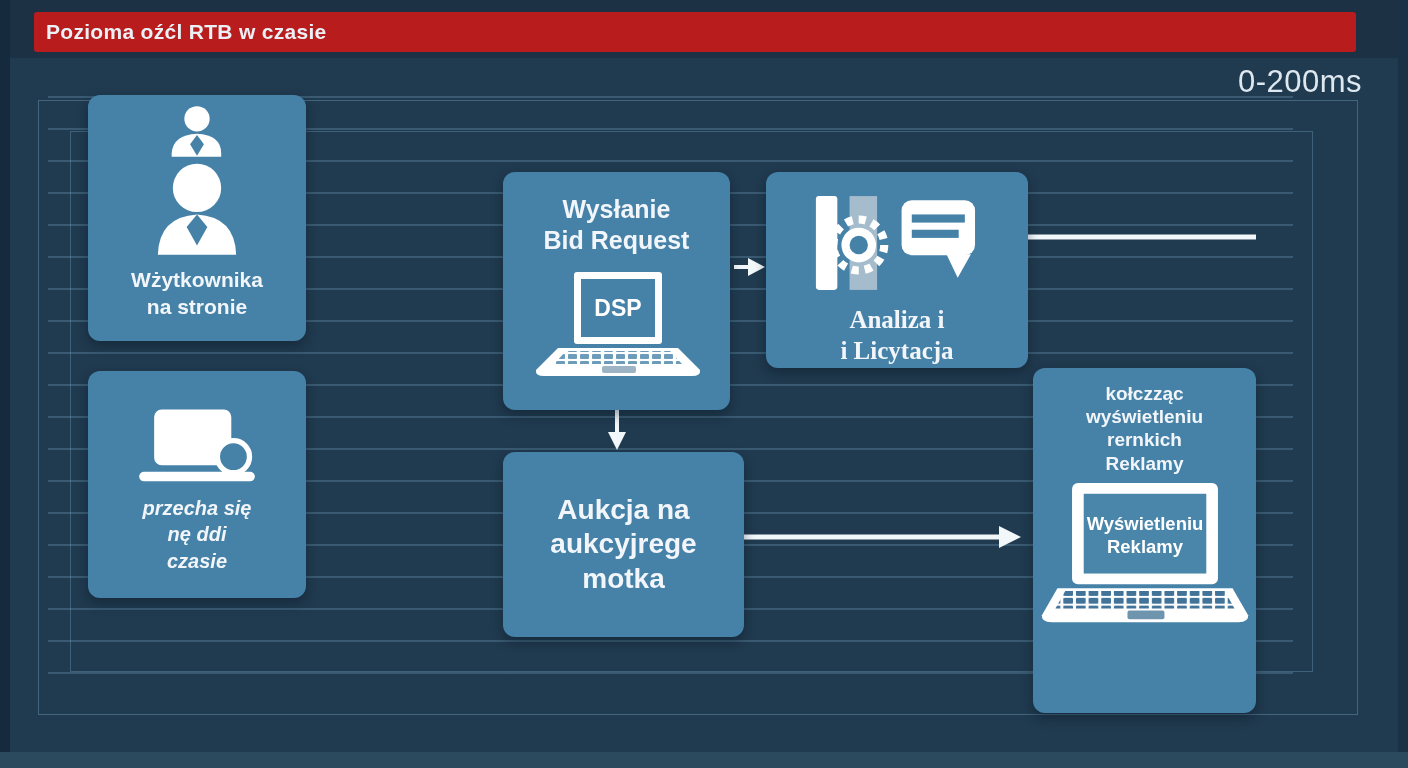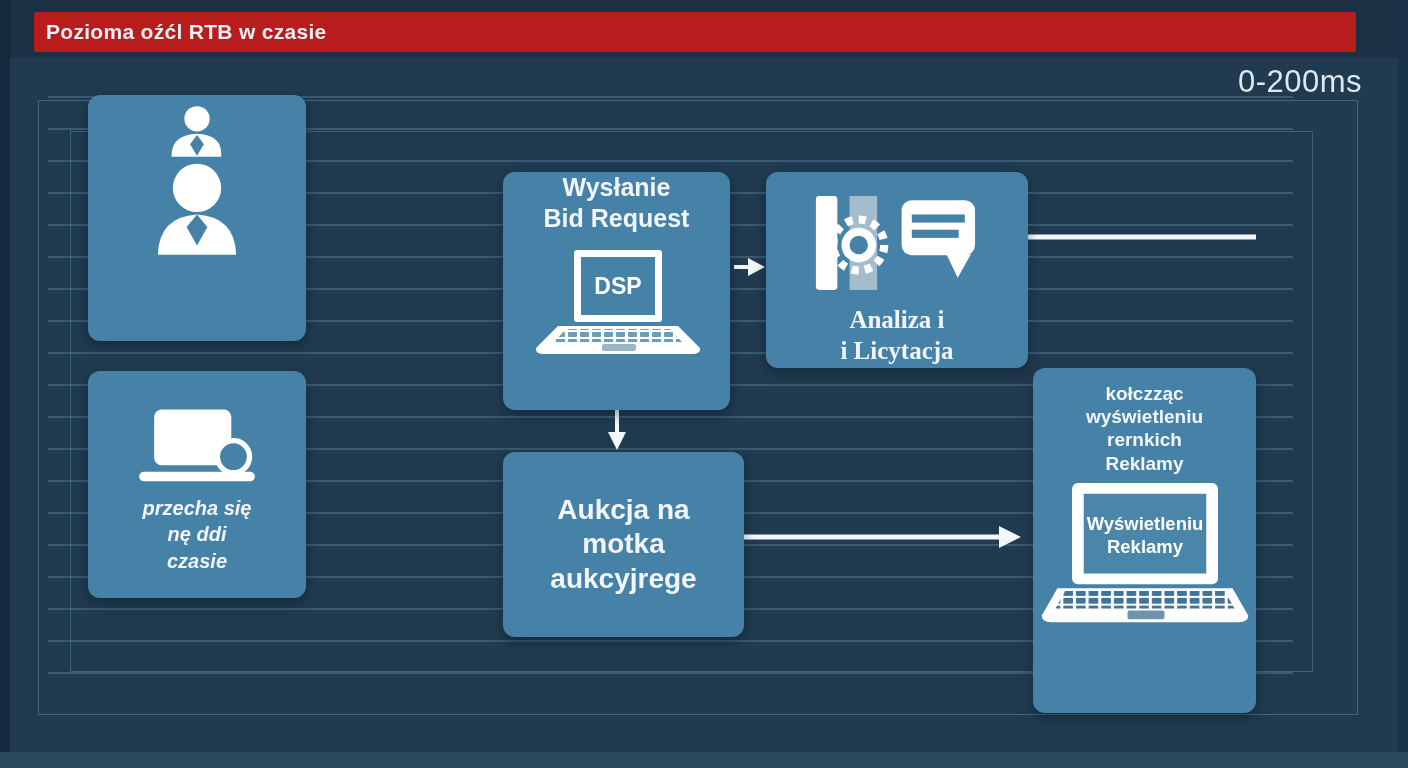--- a/index.html
+++ b/index.html
@@ -40,21 +40,21 @@
 
   
   .box {
     position:absolute; background:#4682a7; border-radius:12px;
     color:#f2f6fa; text-align:center; font-weight:bold;
     box-shadow:0 5px 12px rgba(8,20,32,.40);
     display:flex; flex-direction:column; align-items:center;
   }
   .box-user    { left:88px;  top:95px;  width:218px; height:246px; padding-top:10px; }
   .box-browse  { left:88px;  top:371px; width:218px; height:227px; padding-top:32px; }
-  .box-bid     { left:503px; top:172px; width:227px; height:238px; }
+  .box-bid     { left:503px; top:172px; width:227px; height:238px; padding-top:22px; }
   .box-analysis{ left:766px; top:172px; width:262px; height:196px; padding-top:20px;font-family:Liberation Serif, serif; }
   .box-auction { left:503px; top:452px; width:241px; height:185px; justify-content:center; }
   .box-display { left:1033px;top:368px; width:223px; height:345px; padding-top:14px; }
 
   .t21 { font-size:21px; line-height:1.28; }
   .t20 { font-size:20px; line-height:1.32;font-style:italic; }
   .t25 { font-size:25px; line-height:1.24; }
   .t28 { font-size:28px; line-height:1.22; }
   .t19 { font-size:19px; line-height:1.22; }
   .mt6  { margin-top:6px; }
@@ -99,20 +99,24 @@
 
   <div class="box box-user">
     <svg width="120" height="152" viewBox="0 0 100 132">
       <circle cx="50" cy="12" r="11" fill="#fff"></circle>
       <path d="M28 42 Q29 26 50 25 Q71 26 71 42 L71 45 L28 45 Z" fill="#fff"></path>
       <path d="M50 26 l6 8 -6 10 -6 -10 z" fill="#4682a7"></path>
       <circle cx="50" cy="72" r="21" fill="#fff"></circle>
       <path d="M16 130 Q17 97 50 95 Q83 97 84 130 Z" fill="#fff"></path>
       <path d="M50 95 l9 11 -9 16 -9 -16 z" fill="#4682a7"></path>
     </svg>
+    <div class="t21 mt10">
+      <div>Wżytkownika</div>
+      <div>na stronie</div>
+    </div>
   </div>
 
   <div class="box box-browse">
     <svg width="150" height="86" viewBox="0 0 140 80">
       <rect x="30" y="6" width="72" height="52" rx="7" fill="#fff"></rect>
       <rect x="16" y="64" width="108" height="9" rx="4.5" fill="#fff"></rect>
       <circle cx="104" cy="50" r="15" fill="#4682a7" stroke="#fff" stroke-width="5"></circle>
     </svg>
     <div class="t20 mt6">
       <div>przecha się</div>
@@ -159,22 +163,22 @@
     </svg>
     <div class="t25 mt10">
       <div>Analiza i</div>
       <div>i Licytacja</div>
     </div>
   </div>
 
   <div class="box box-auction">
     <div class="t28">
       <div>Aukcja na</div>
+      <div>aukcyjrege</div>
       <div>motka</div>
-      <div>aukcyjrege</div>
     </div>
   </div>
 
   <div class="box box-display">
     <div class="t19">
       <div>kołczząc</div>
       <div>wyświetleniu</div>
       <div>rernkich</div>
       <div>Reklamy</div>
     </div>

